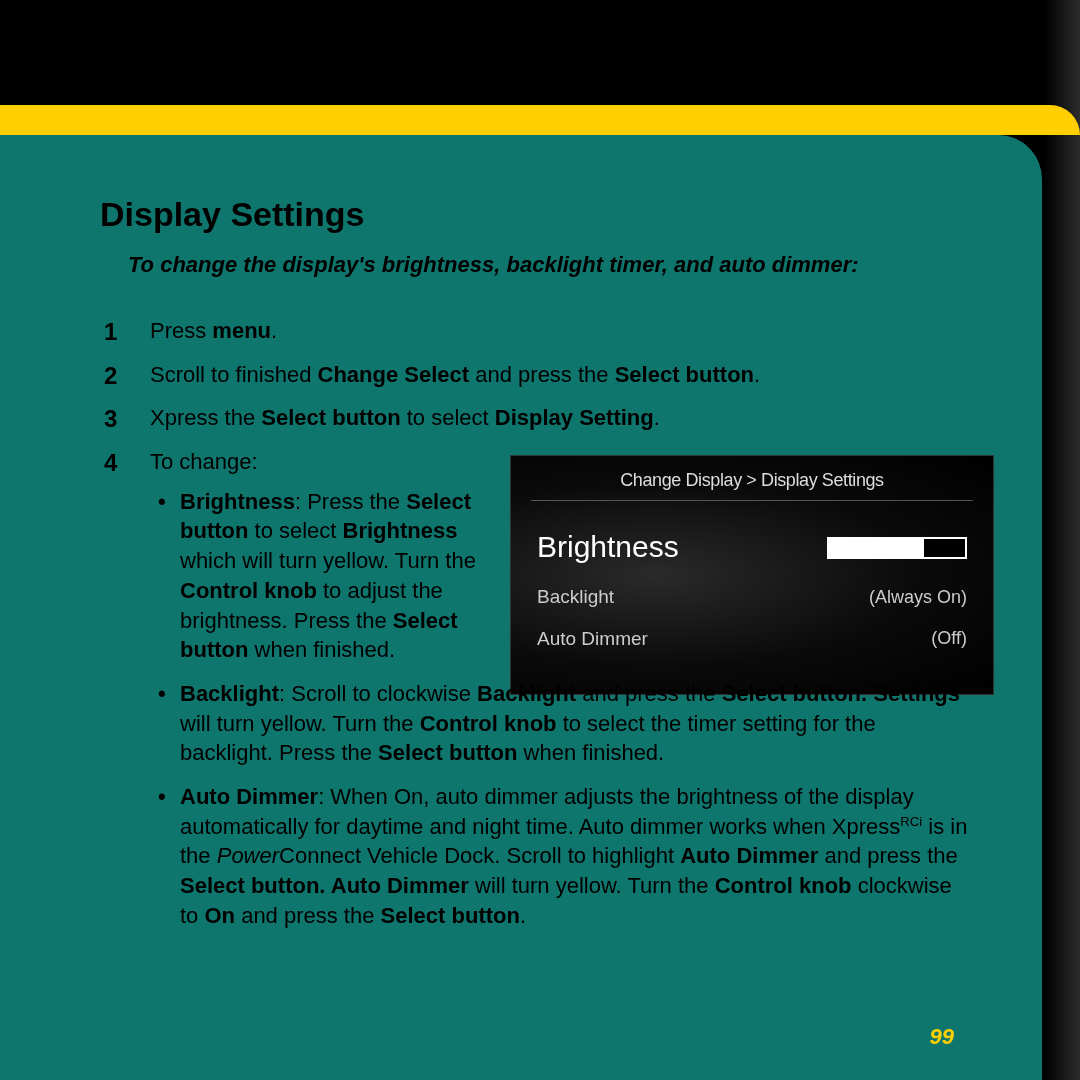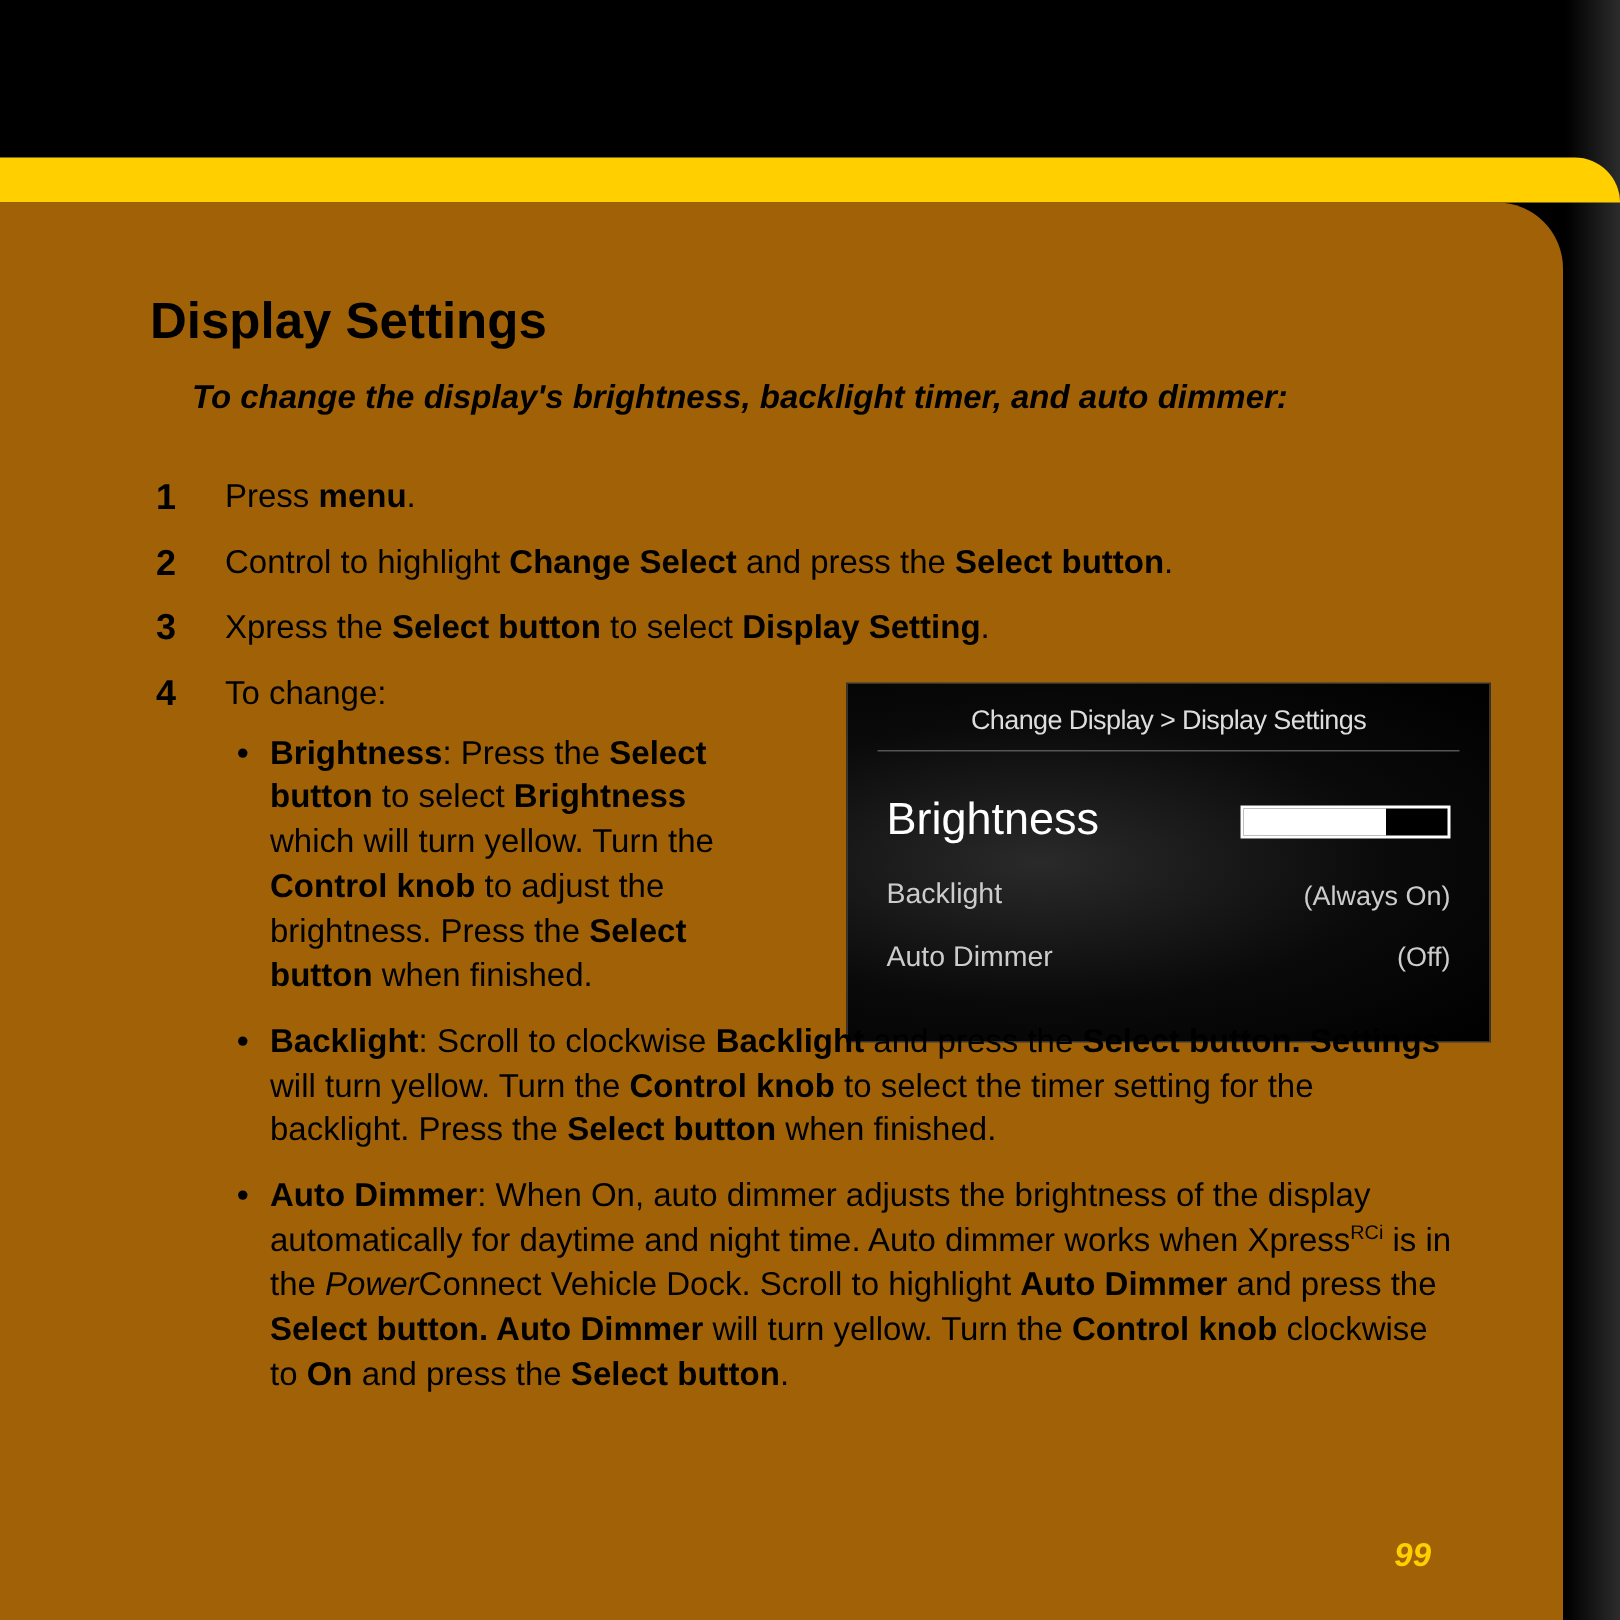--- a/index.html
+++ b/index.html
@@ -18,21 +18,21 @@
     height: 30px;
     background: #ffcf00;
     border-top-right-radius: 30px;
   }
   .page {
     position: absolute;
     top: 135px;
     left: 0;
     width: 1042px;
     height: 945px;
-    background: #a16207;
+    background: #0f766e;
     border-top-right-radius: 44px;
     padding: 60px 70px 40px 100px;
     color: #000;
   }
   .right-fade {
     position: absolute;
     top: 0;
     right: 0;
     width: 36px;
     height: 1080px;
@@ -94,21 +94,21 @@
   .step4-wrap {
     position: relative;
   }
   .brightness-bullet {
     width: 330px;
   }
   .device-screen {
     position: absolute;
     top: 8px;
     right: -22px;
-    width: 430px;
+    width: 484px;
     height: 240px;
     background: radial-gradient(ellipse at 30% 50%, #2a2a2a 0%, #0a0a0a 55%, #000 100%);
     border: 1px solid #333;
     color: #eee;
     padding: 12px 20px 16px 20px;
     font-family: Arial, sans-serif;
   }
   .device-screen .crumb {
     text-align: center;
     font-size: 18px;
@@ -170,21 +170,21 @@
 
 <div class="page">
   <h1>Display Settings</h1>
   <p class="intro">To change the display's brightness, backlight timer, and auto dimmer:</p>
 
   <ol class="steps">
     <li>
       <span>Press </span><span class="b">menu</span><span>.</span>
     </li>
     <li>
-      <span>Control to highlight </span><span class="b">Change Select</span><span> and press the </span><span class="b">Select button</span><span>.</span>
+      <span>Scroll to finished </span><span class="b">Change Select</span><span> and press the </span><span class="b">Select button</span><span>.</span>
     </li>
     <li>
       <span>Xpress the </span><span class="b">Select button</span><span> to select </span><span class="b">Display Setting</span><span>.</span>
     </li>
     <li>
       <div class="step4-wrap">
         <span>To change:</span>
 
         <div class="device-screen">
           <div class="crumb">Change Display &gt; Display Settings</div>

